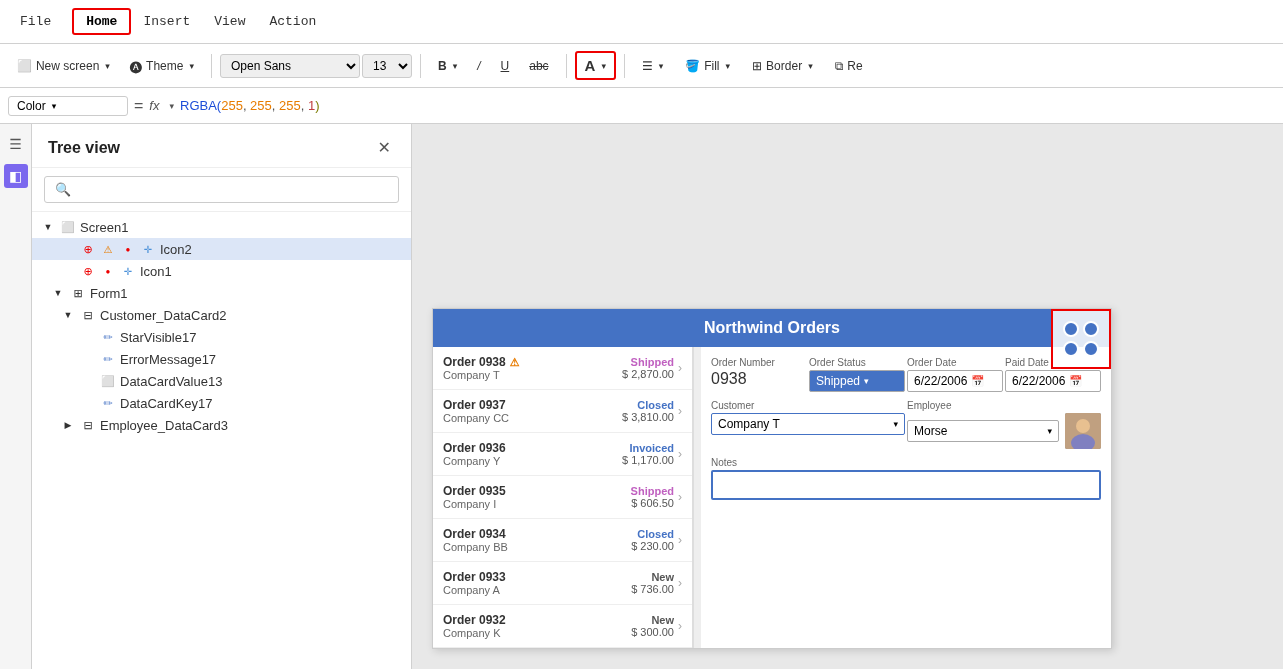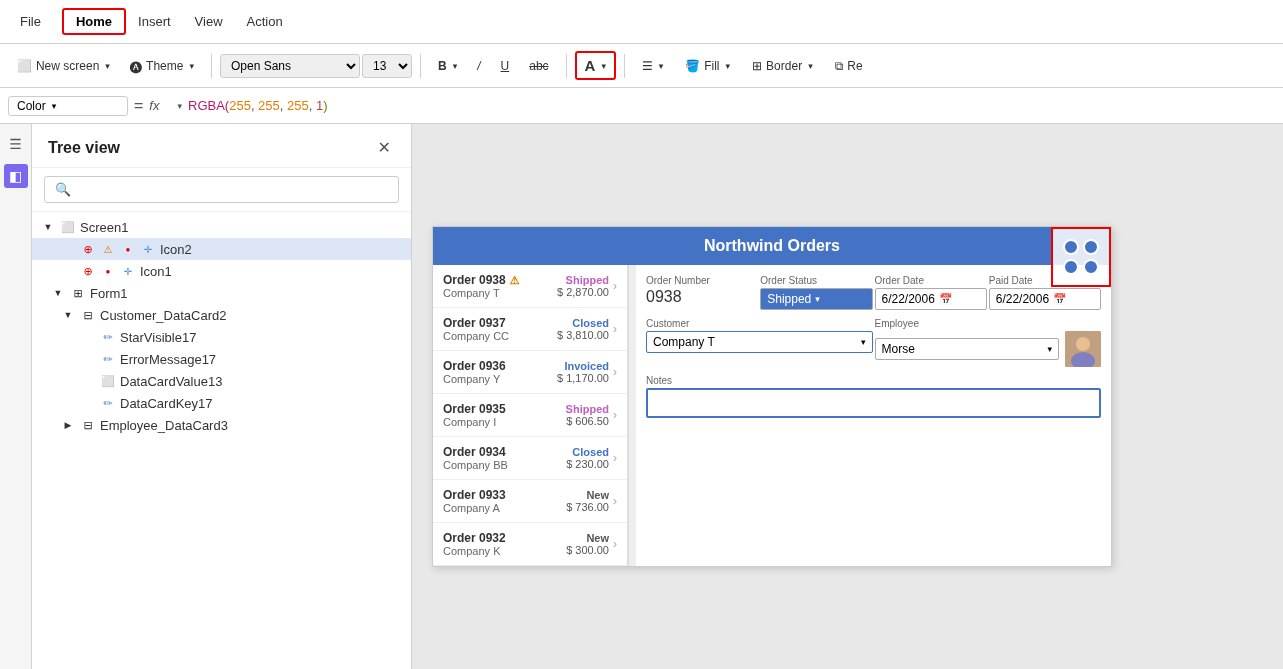--- a/index.html
+++ b/index.html
@@ -13,20 +13,21 @@
       border-bottom: 1px solid #d0d0d0;
       padding: 0 8px;
       height: 44px;
     }
     .menu-item {
       padding: 4px 12px;
       cursor: pointer;
       font-size: 13px;
       color: #333;
       border-radius: 3px;
+      font-family: Liberation Mono, monospace;
     }
     .menu-item.active {
       border: 2px solid #e00;
       font-weight: 600;
       color: #000;
       margin-left: 9px;
     }
 
     
     .toolbar {
@@ -98,21 +99,21 @@
       cursor: pointer;
     }
     .formula-eq {
       font-size: 16px;
       color: #555;
       font-weight: 300;
     }
     .formula-fx {
       display: flex;
       align-items: center;
-      gap: 16px;
+      gap: 8px;
       font-size: 12px;
       color: #555;
       cursor: pointer;
     }
     .formula-value {
       flex: 1;
       font-size: 13px;
       color: #555;
     }
     .formula-value span { }
@@ -235,21 +236,21 @@
     .node-label { flex: 1; }
     .warning-dot { color: #e87c00; font-size: 10px; }
     .red-dot { color: #e00; font-size: 8px; }
     .blue-plus { color: #4a90d9; font-size: 10px; }
 
     
     .canvas-area {
       flex: 1;
       background: #e8e8e8;
       display: flex;
-      align-items: center;
+      align-items: flex-end;
       justify-content: flex-start;
       padding: 20px;
       overflow: auto;
       position: relative;
     }
 
     
     .app-canvas {
       position: relative;
     }
@@ -269,21 +270,21 @@
       padding: 10px;
       font-size: 16px;
       font-weight: 600;
     }
     .app-body {
       display: flex;
     }
 
     
     .order-list {
-      width: 195px;
+      width: 260px;
       border-right: 1px solid #ddd;
       flex-shrink: 0;
     }
     .order-row {
       display: flex;
       align-items: center;
       padding: 8px 10px;
       border-bottom: 1px solid #eee;
       cursor: pointer;
     }
@@ -524,21 +525,21 @@
   <div class="formula-label">
     <span>Color</span>
     <span class="chevron">▾</span>
   </div>
   <span class="formula-eq">=</span>
   <div class="formula-fx">
     <span style="font-style:italic; font-size:13px;">fx</span>
     <span class="chevron">▾</span>
   </div>
   <div class="formula-value">
-    <span style="color:#be185d;">RGBA(</span><span style="color:#e87c00;">255</span><span style="color:#555;">, </span><span style="color:#e87c00;">255</span><span style="color:#555;">, </span><span style="color:#e87c00;">255</span><span style="color:#555;">, </span><span style="color:#c04040;">1</span><span style="color:#7c7c00;">)</span>
+    <span style="color:#1d4ed8;">RGBA(</span><span style="color:#e87c00;">255</span><span style="color:#555;">, </span><span style="color:#e87c00;">255</span><span style="color:#555;">, </span><span style="color:#e87c00;">255</span><span style="color:#555;">, </span><span style="color:#c04040;">1</span><span style="color:#7c7c00;">)</span>
   </div>
 </div>
 
 <div class="main-layout">
 
   <div class="left-rail">
     <div class="rail-icon">☰</div>
     <div class="rail-icon active">◧</div>
   </div>
 

